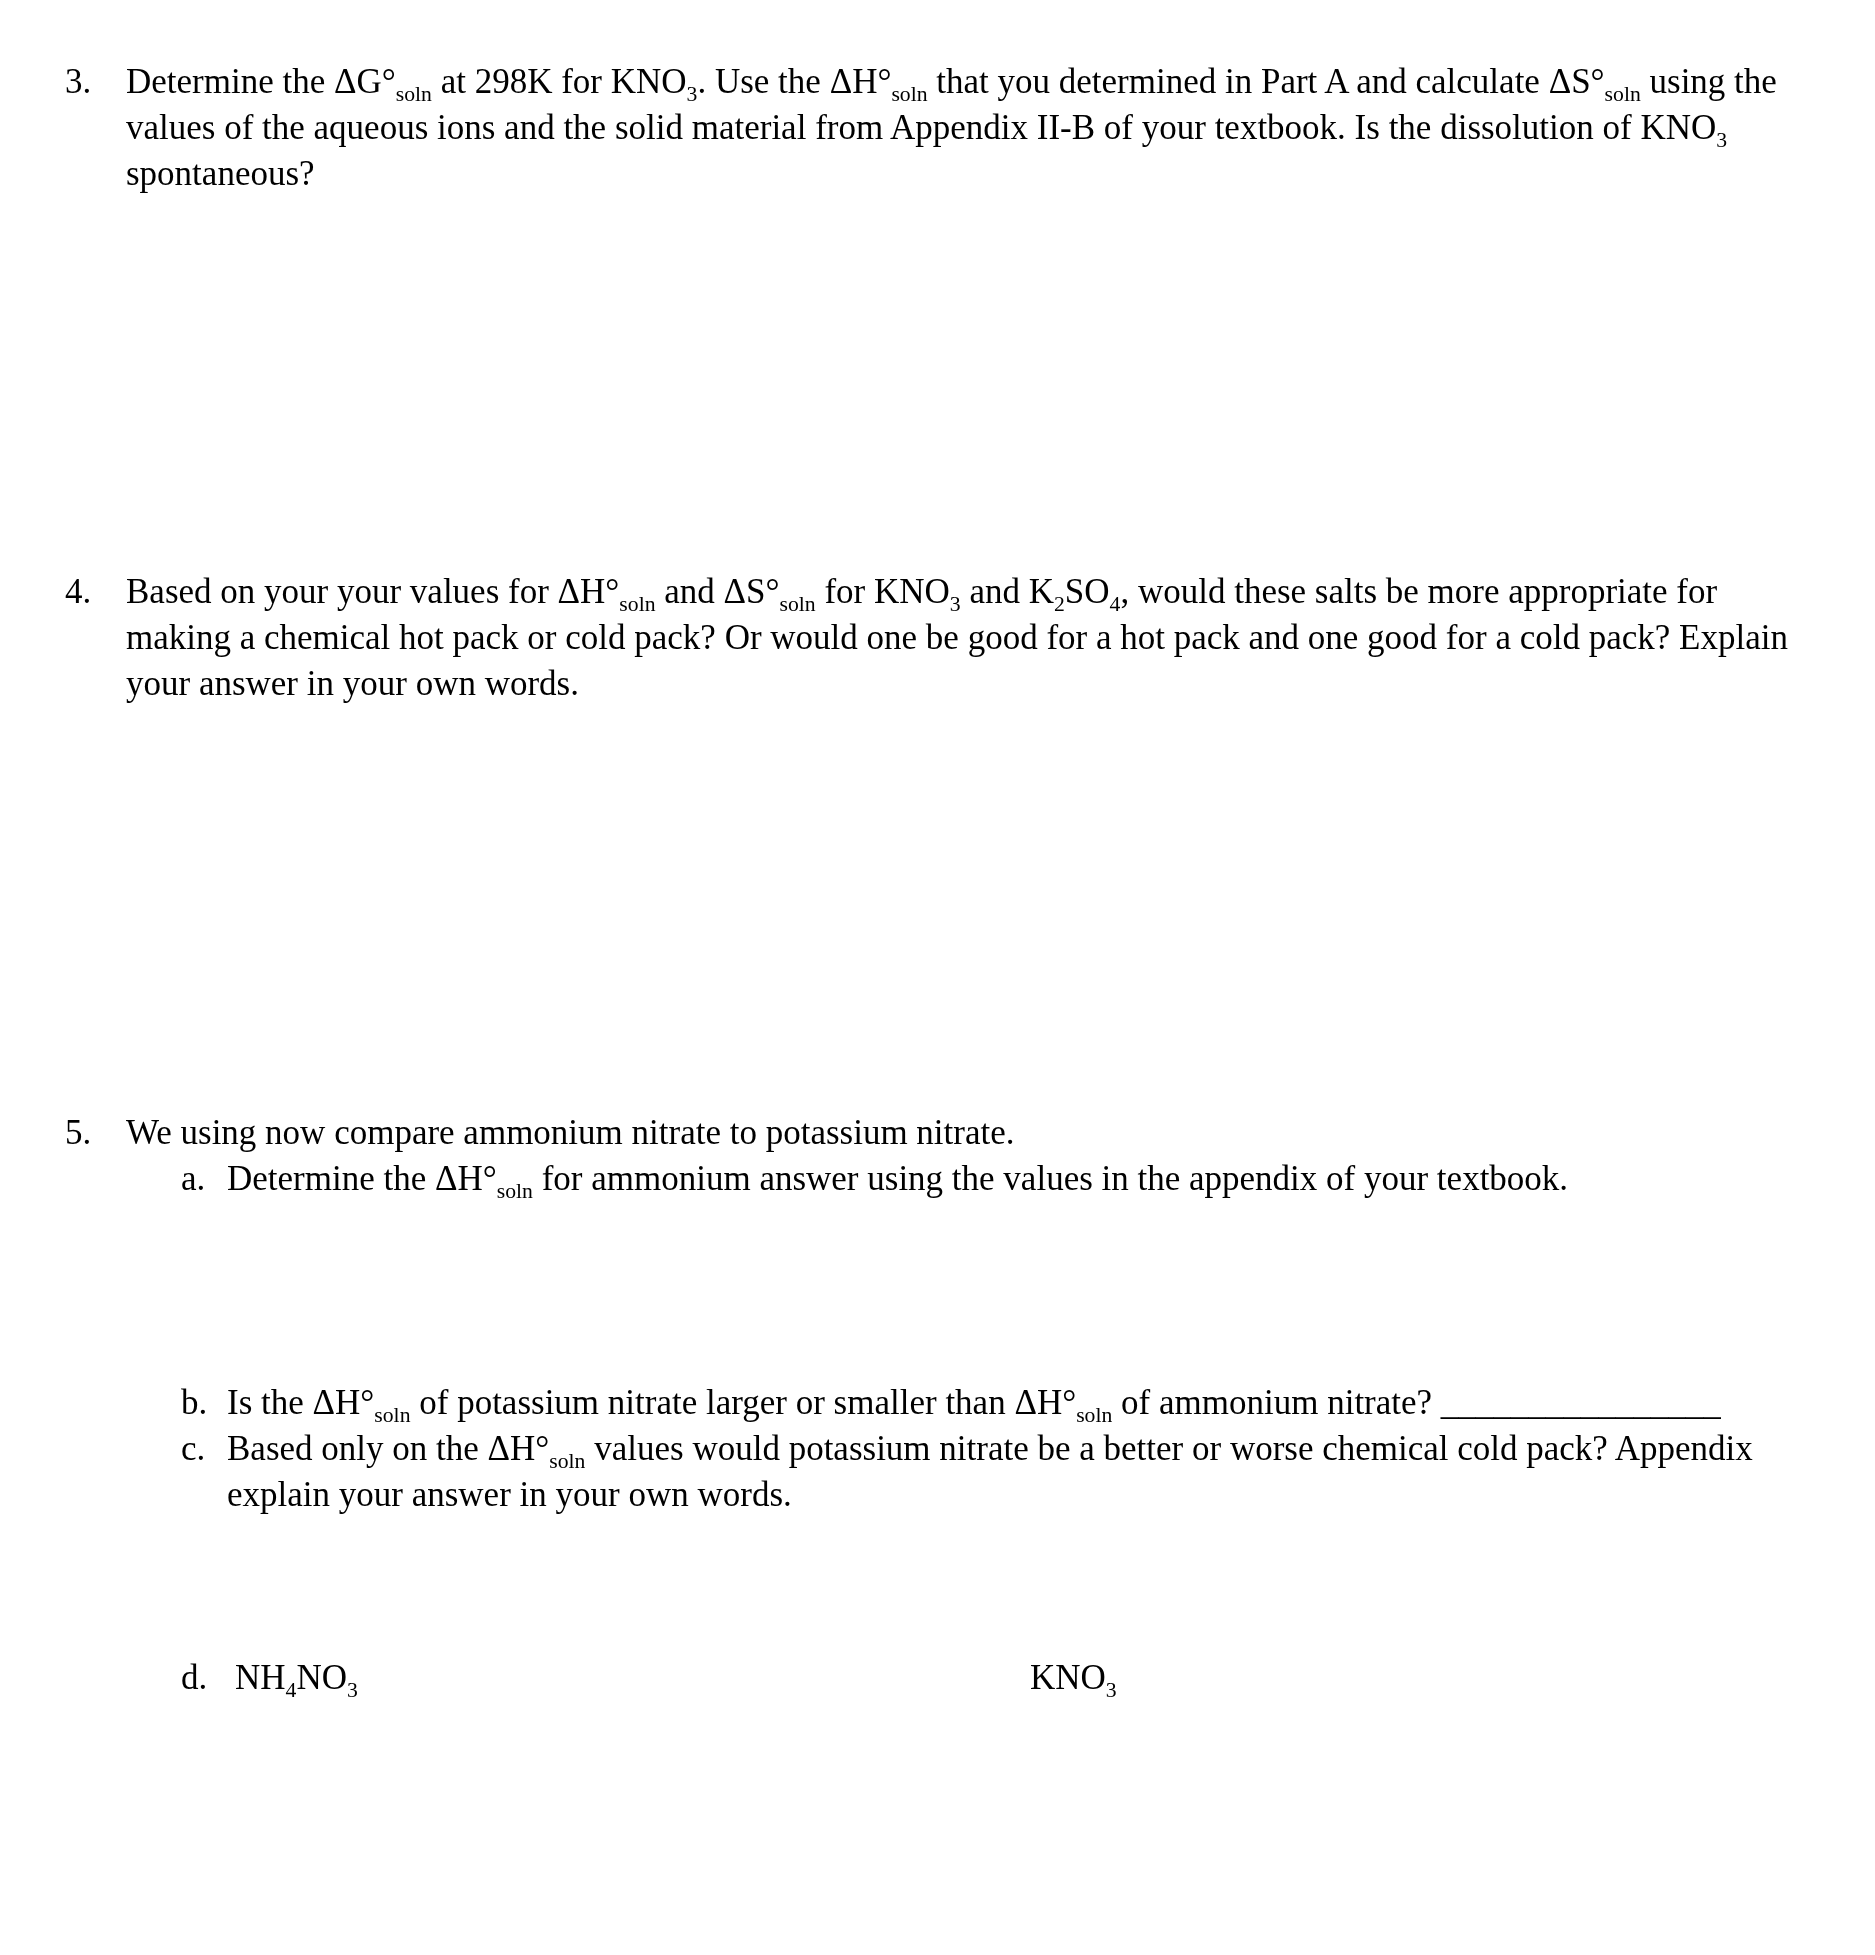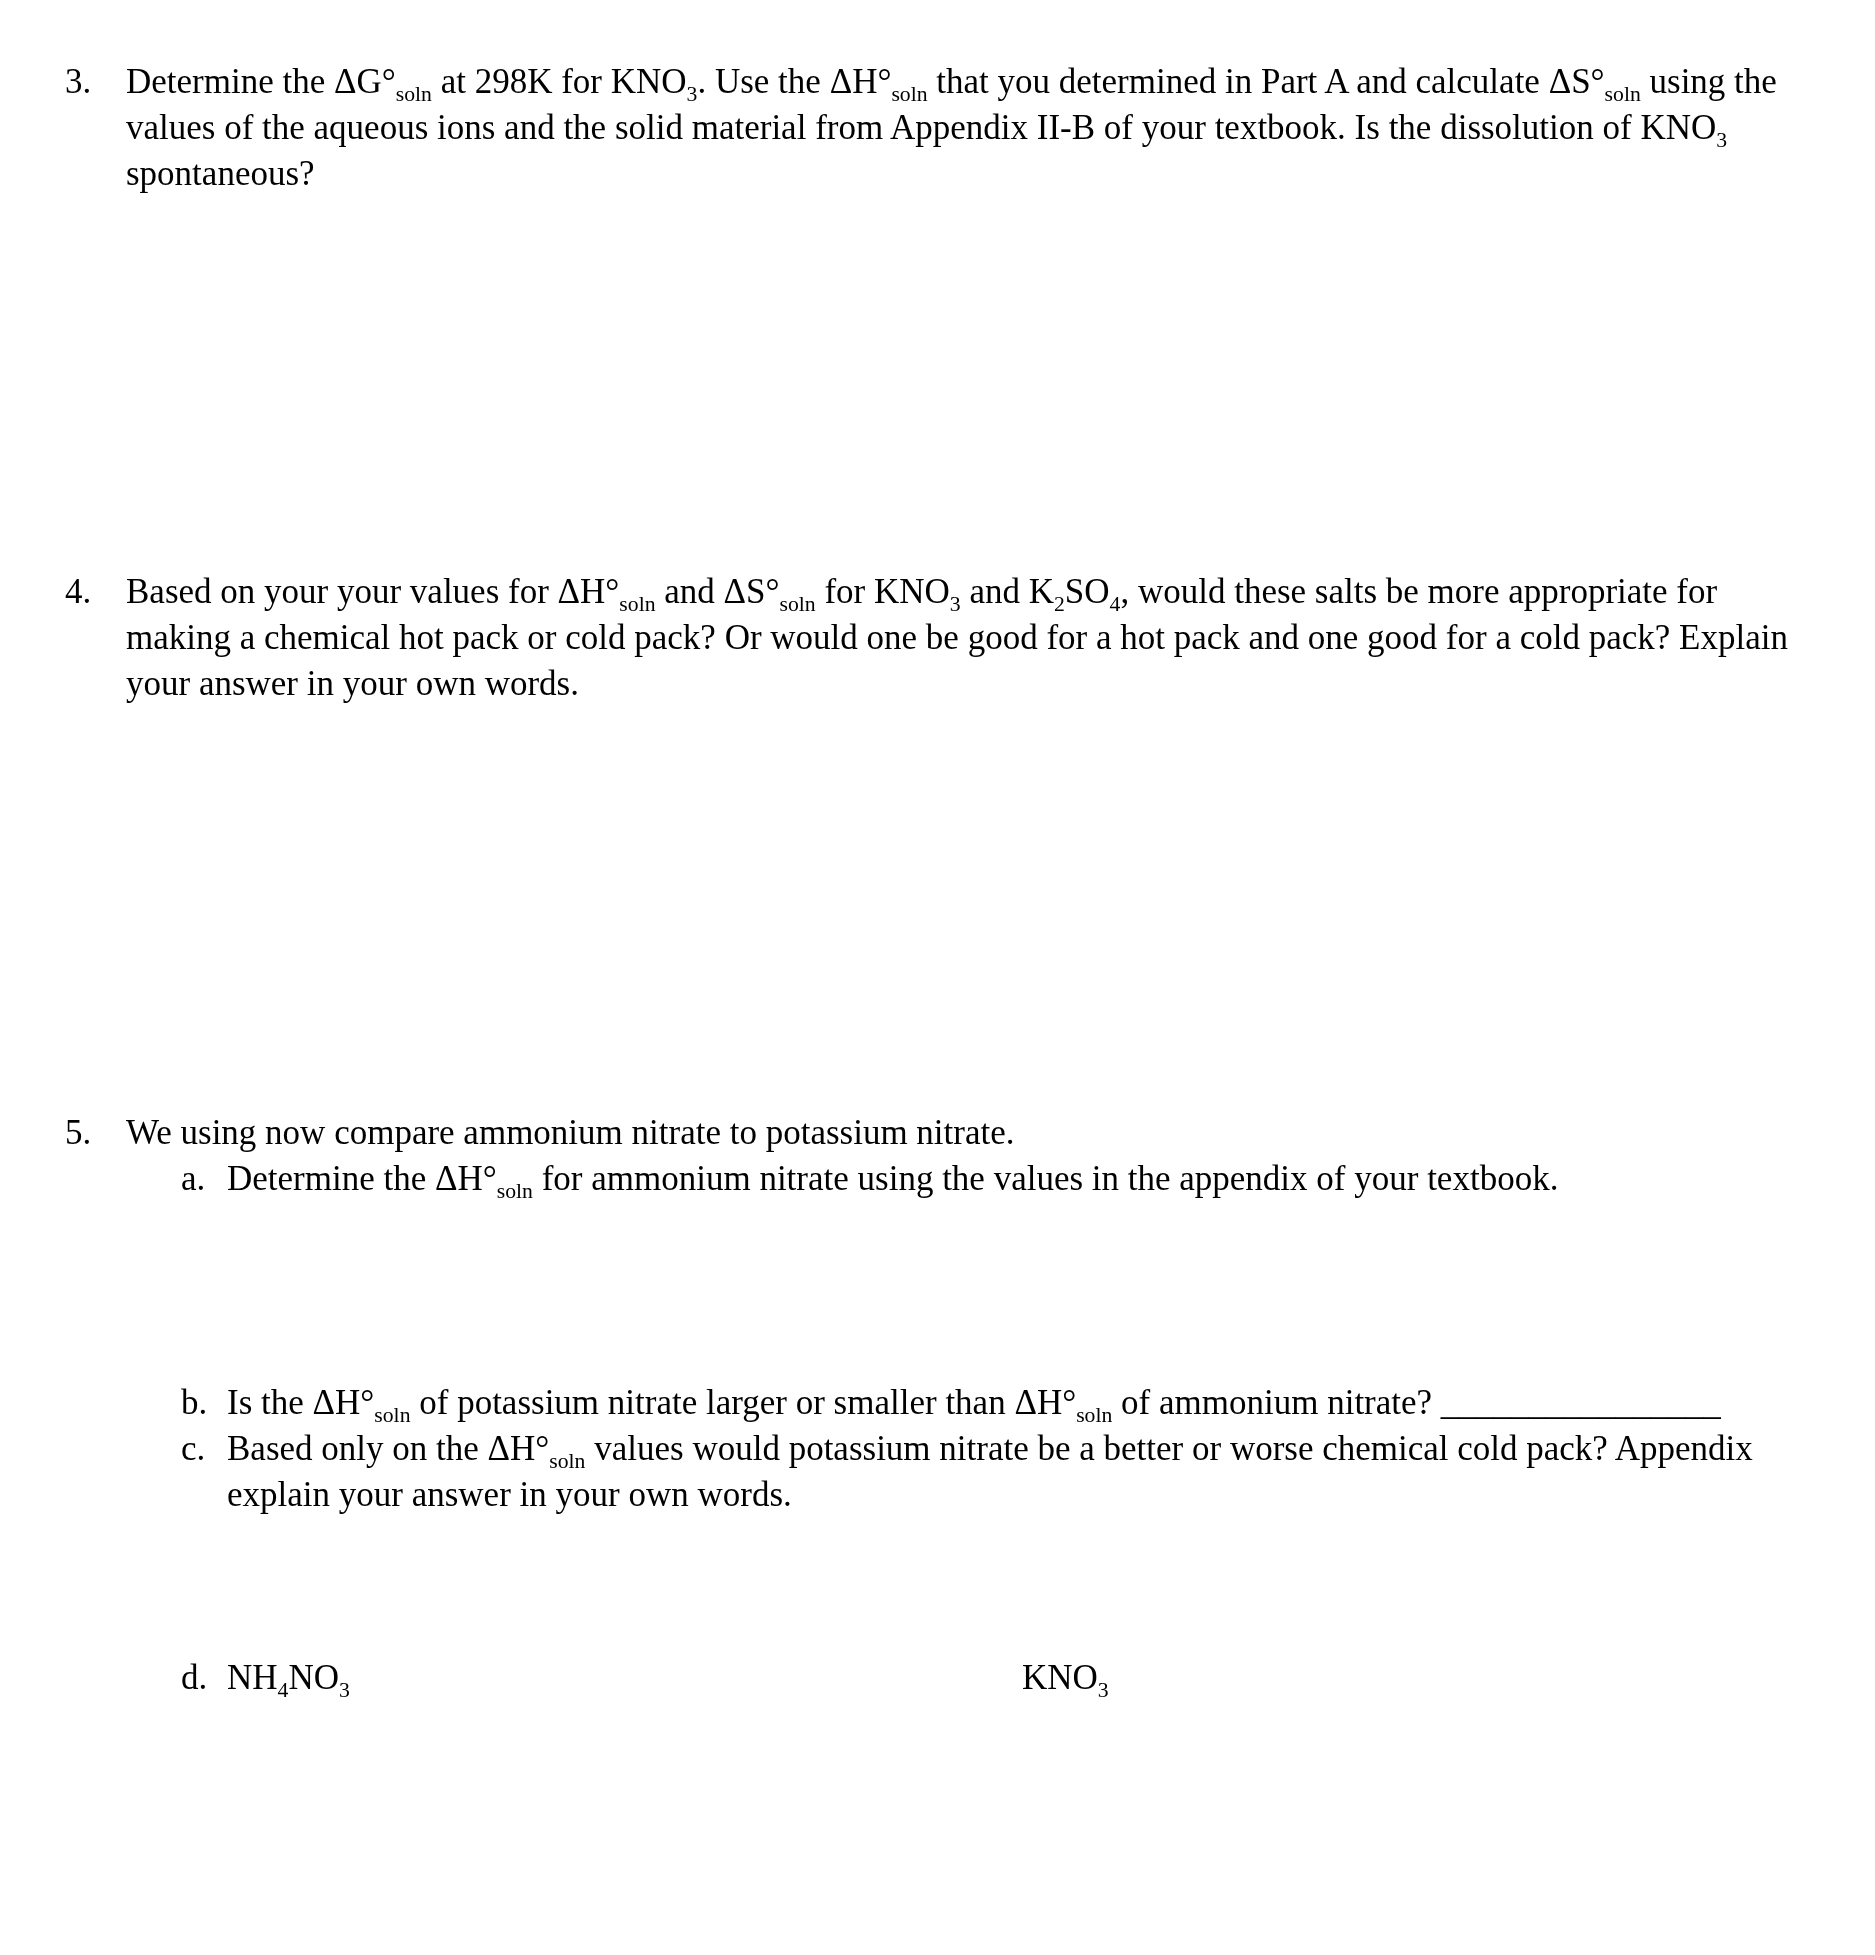--- a/index.html
+++ b/index.html
@@ -41,20 +41,21 @@
     flex: 0 0 46px;
   }
   .sub-text {
     flex: 1;
   }
   .sub-b { margin-top: 178px; }
   .sub-d { margin-top: 137px; }
   .formula-row {
     position: relative;
     height: 46px;
+    margin-left: 8px;
   }
   .formula-left {
     position: absolute;
     left: 0;
     top: 0;
   }
   .formula-right {
     position: absolute;
     left: 795px;
     top: 0;
@@ -84,21 +85,21 @@
   </section>
 
   <section class="q5">
     <div class="q-row">
       <span class="q-num">5.</span>
       <div class="q-text"><span>We using now compare ammonium nitrate to potassium nitrate.</span></div>
     </div>
 
     <div class="sub-item sub-a">
       <span class="sub-letter">a.</span>
-      <div class="sub-text"><span>Determine the ΔH°</span><sub>soln</sub><span> for ammonium nitrate using the values in the appendix of your textbook.</span></div>
+      <div class="sub-text"><span>Determine the ΔH°</span><sub>soln</sub><span> for ammonium answer using the values in the appendix of your textbook.</span></div>
     </div>
 
     <div class="sub-item sub-b">
       <span class="sub-letter">b.</span>
       <div class="sub-text"><span>Is the ΔH°</span><sub>soln</sub><span> of potassium nitrate larger or smaller than ΔH°</span><sub>soln</sub><span> of ammonium nitrate? ________________</span></div>
     </div>
 
     <div class="sub-item sub-c">
       <span class="sub-letter">c.</span>
       <div class="sub-text"><span>Based only on the ΔH°</span><sub>soln</sub><span> values would potassium nitrate be a better or worse chemical cold pack? </span><span class="i">Appendix</span><span> explain your answer in your own words.</span></div>

